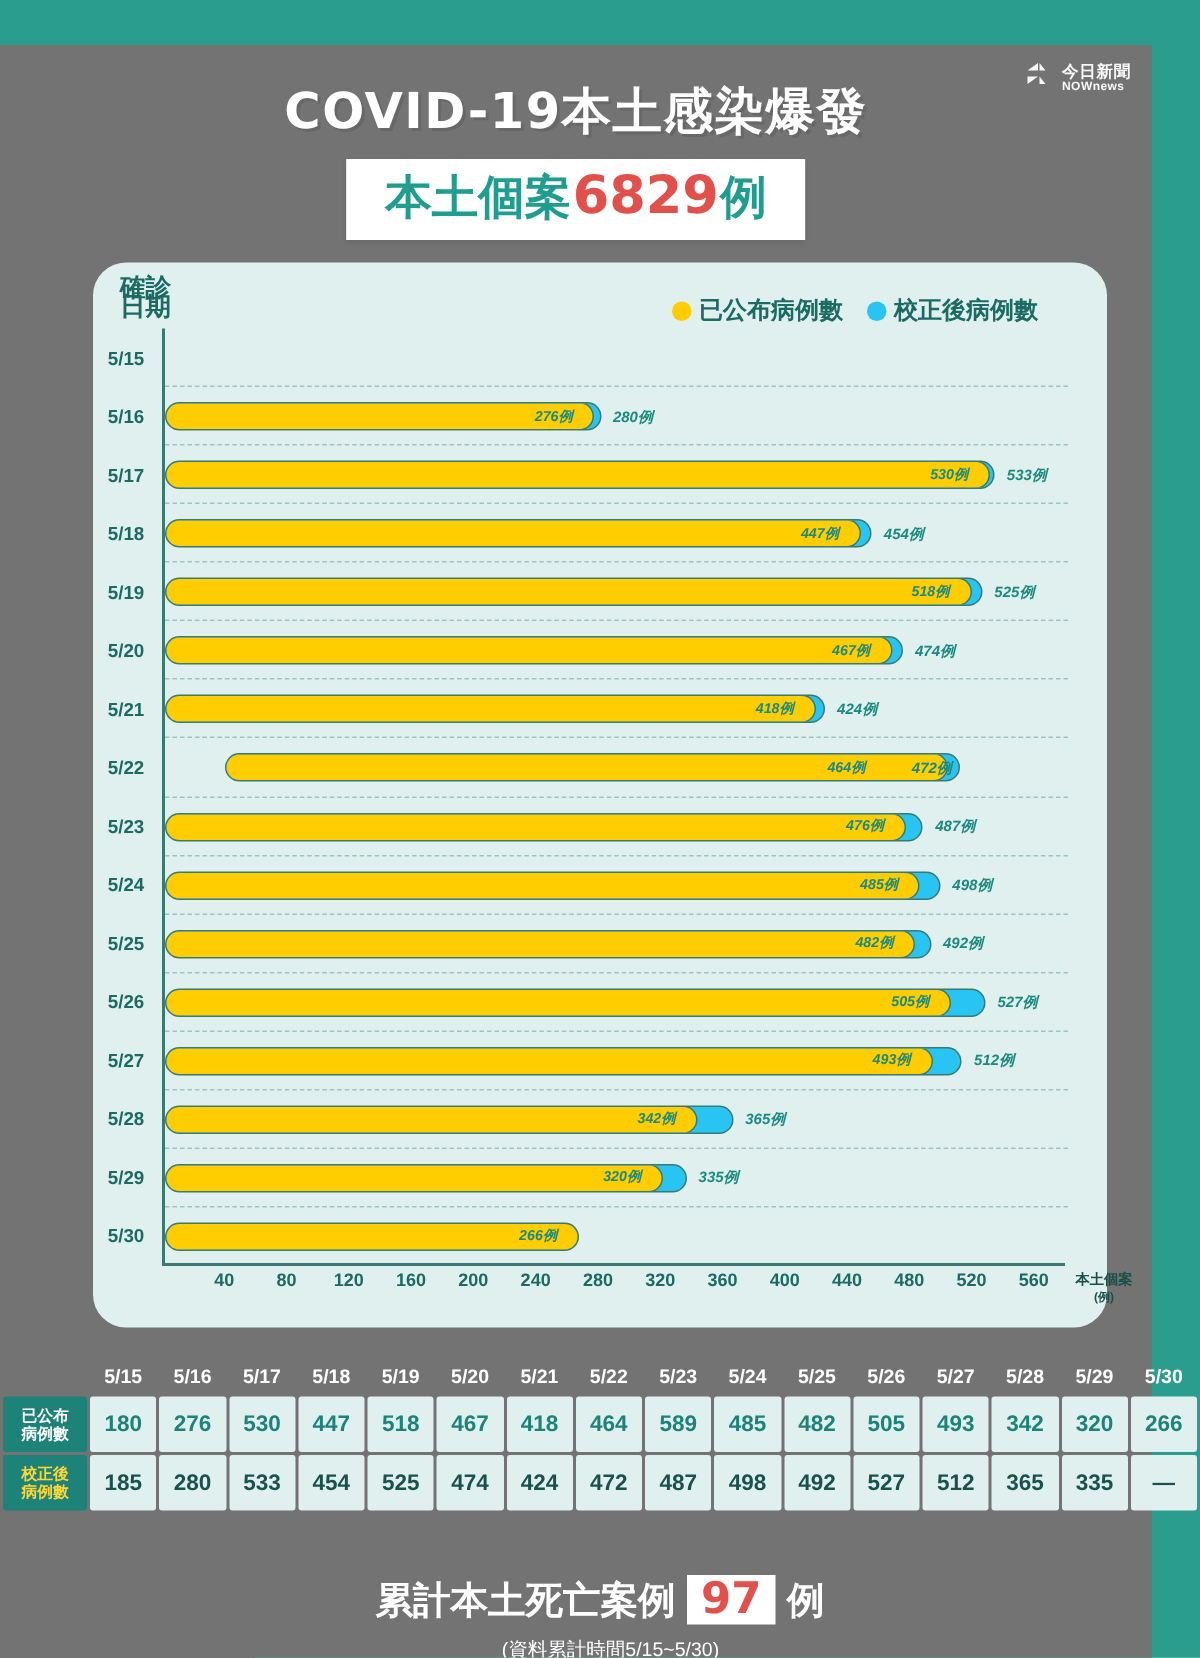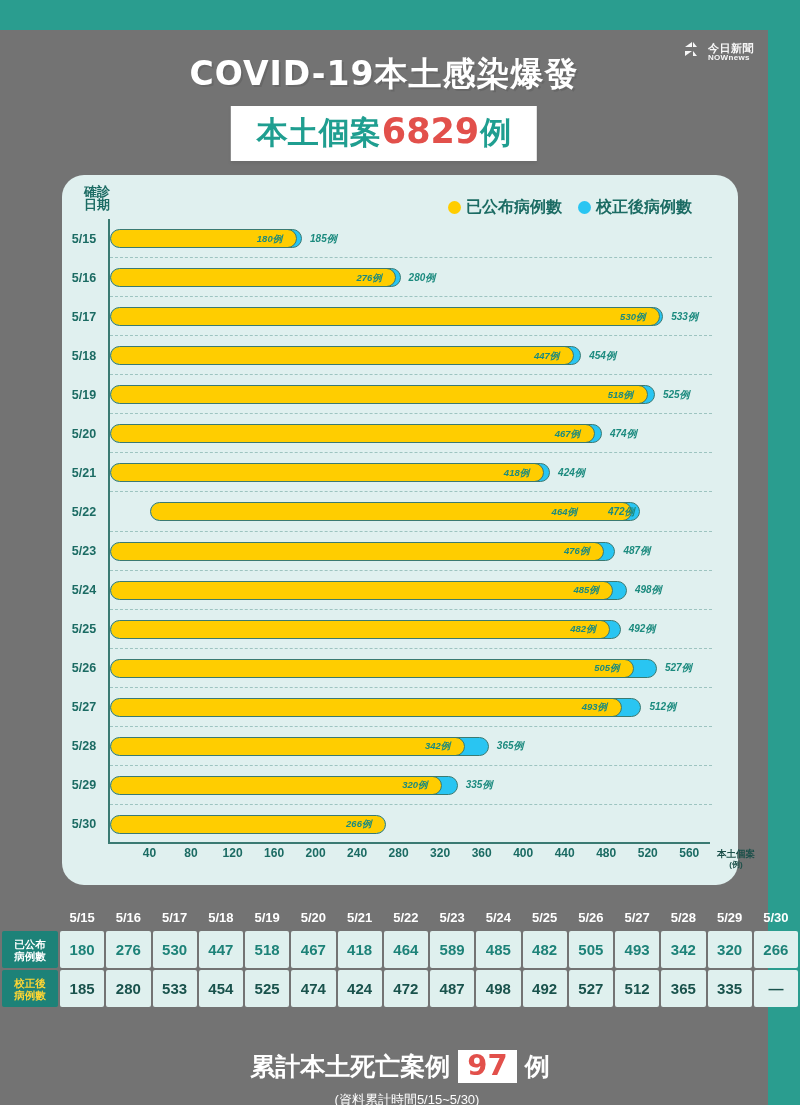--- a/index.html
+++ b/index.html
@@ -60,21 +60,21 @@
   .chart-panel {
     position: absolute;
     left: 62px; top: 145px;
     width: 676px; height: 710px;
     background: #e0f0ef;
     border-radius: 22px;
   }
   .axis-header {
     position: absolute; left: 12px; top: 10px;
     width: 46px; text-align: center;
-    color: #1b6b63; font-size: 13px; font-weight: 700;
+    color: #1b6b63; font-size: 17px; font-weight: 700;
     line-height: 13px;
   }
   .legend {
     position: absolute; right: 46px; top: 22px;
     display: flex; align-items: center; gap: 16px;
   }
   .legend-item { display: flex; align-items: center; gap: 5px; }
   .legend-dot { width: 13px; height: 13px; border-radius: 50%; display: block; }
   .legend-dot.yellow { background: #ffcd00; }
   .legend-dot.blue { background: #29c5f2; }
@@ -256,27 +256,20 @@
         <span class="legend-label">校正後病例數</span>
       </div>
     </div>
 
     <div class="plot">
       <div class="axis-v"></div>
       <div class="axis-h"></div>
       <div class="rows" id="bar-rows">
           <div class="row" style="top: 0px; height: 39.0625px;">
             <div class="date-label">5/15</div>
-            <div class="bar-wrap" style="top: 10.0312px;">
-              <div class="bar-track" style="width: 192.017px;">
-                <div class="bar-yellow" style="width: 186.828px;"></div>
-              </div>
-              <div class="bar-inner-label" style="left: 146.828px;">180例</div>
-              <div class="bar-outer-label" style="left: 200.017px;">185例</div>
-            </div>
             <div class="row-grid"></div>
           </div>
           <div class="row" style="top: 39.0625px; height: 39.0625px;">
             <div class="date-label">5/16</div>
             <div class="bar-wrap" style="top: 10.0312px;">
               <div class="bar-track" style="width: 290.621px;">
                 <div class="bar-yellow" style="width: 286.469px;"></div>
               </div>
               <div class="bar-inner-label" style="left: 246.469px;">276例</div>
               <div class="bar-outer-label" style="left: 298.621px;">280例</div>

